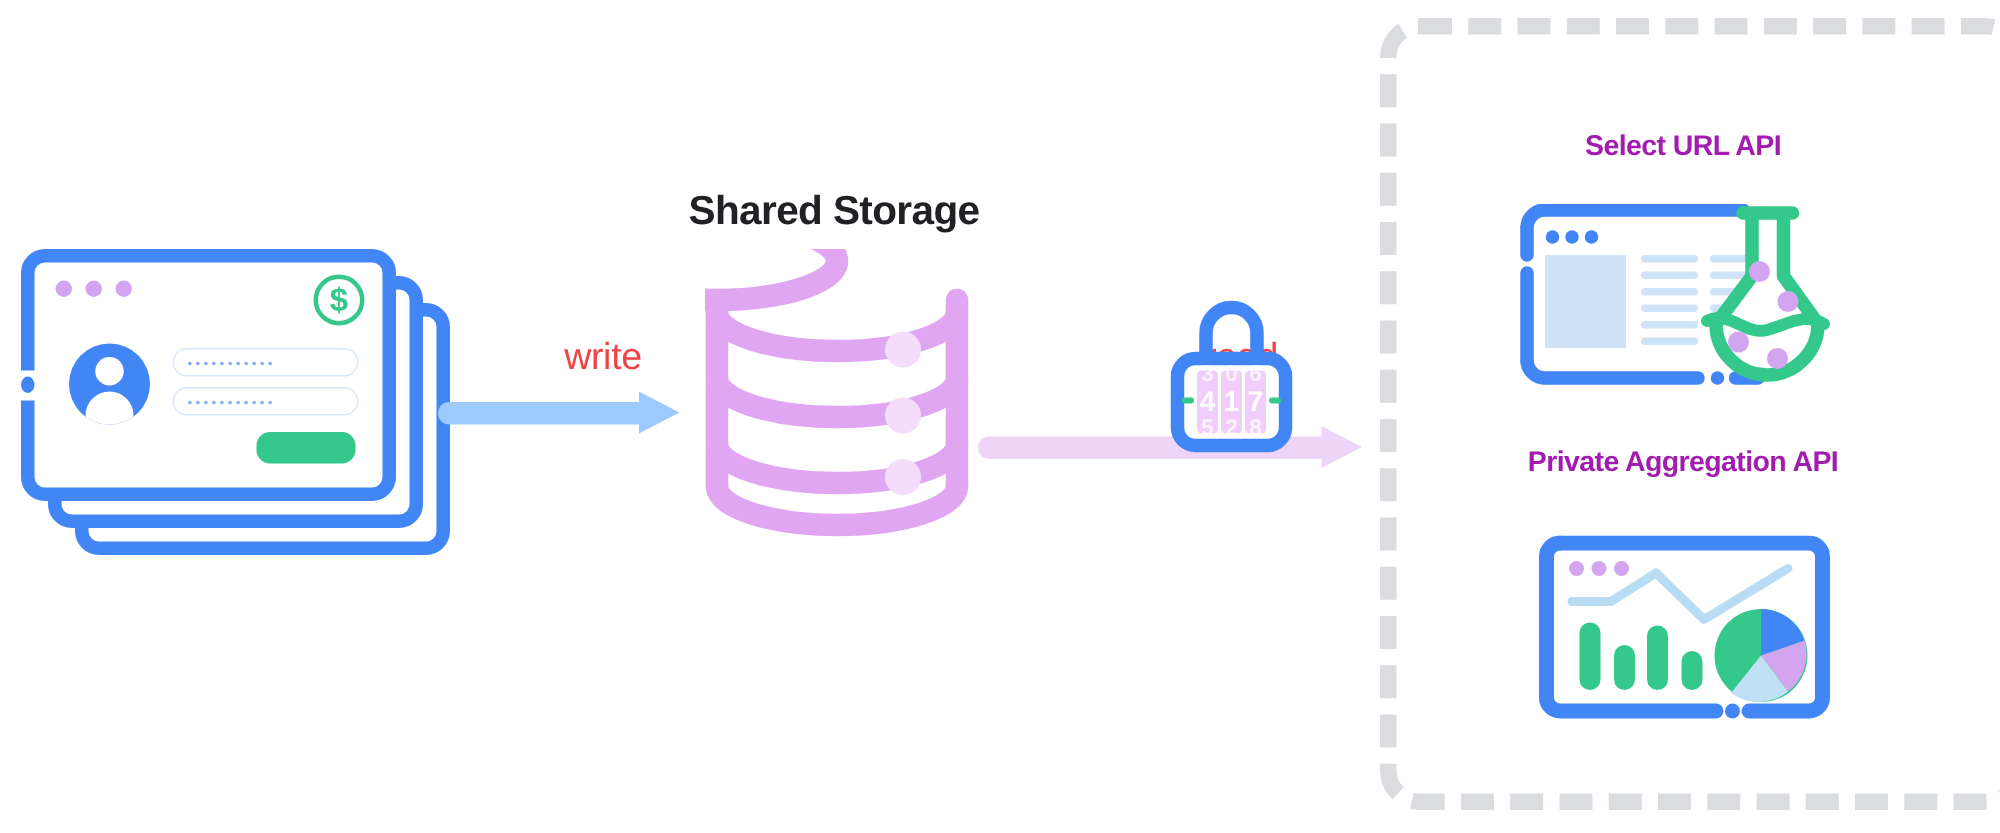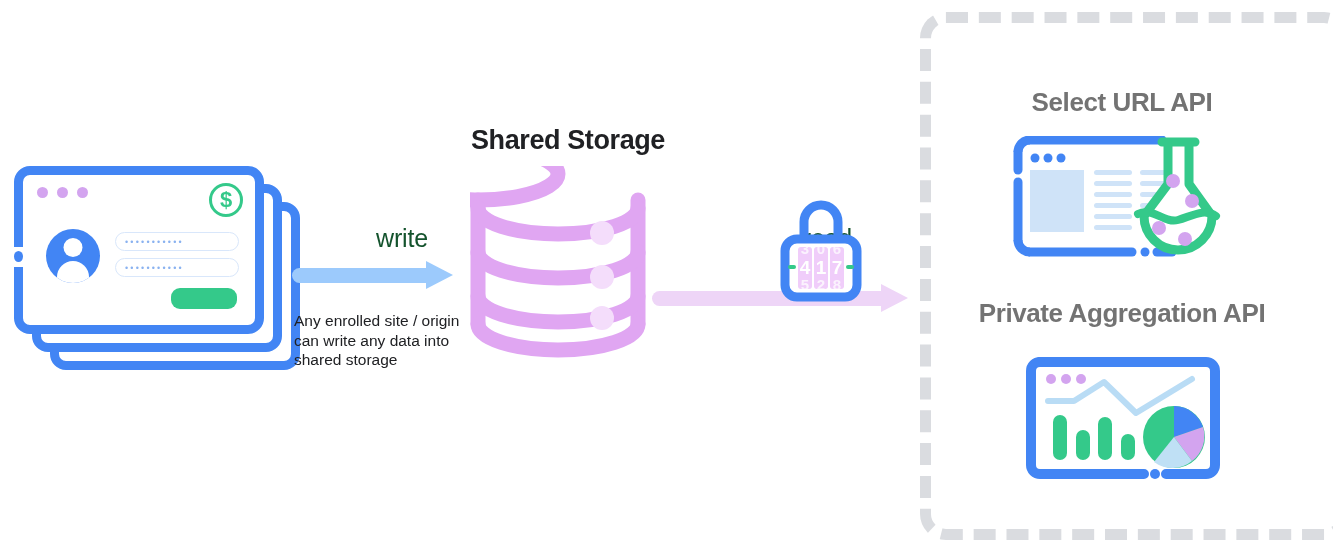--- a/index.html
+++ b/index.html
@@ -82,41 +82,41 @@
   #input-field-2 { top: 83px; }
 
   #submit-button {
     position: absolute; left: 148px; top: 113px;
     width: 66px; height: 21px; border-radius: 9px; background: #34c98a;
   }
 
   
   #write-group { position: absolute; left: 292px; top: 224px; width: 180px; }
   .arrow-label {
-    text-align: center; font-size: 25px; color: #14532d;
+    text-align: center; font-size: 25px; color: #ef4444;
     font-family: "Liberation Sans", sans-serif; letter-spacing: -0.2px; padding-left: 40px;
   }
   .arrow-shape { position: relative; height: 28px; margin-top: 8px; }
   .arrow-bar { position: absolute; left: 0; top: 7px; height: 15px; border-radius: 8px; }
   .arrow-head {
     position: absolute; top: 0; width: 0; height: 0;
     border-top: 14px solid transparent; border-bottom: 14px solid transparent;
   }
   #write-bar { width: 145px; background: #9ccafc; }
   #write-head { left: 134px; border-left: 27px solid #9ccafc; }
 
   .caption {
     font-size: 15.5px; line-height: 19.5px; color: #202124;
     font-family: "Liberation Sans", sans-serif;
   }
   #write-caption { position: absolute; left: 294px; top: 311px; width: 175px; }
 
   
   #storage-title {
-    position: absolute; left: 448px; top: 125px; width: 240px;
+    position: absolute; left: 436px; top: 125px; width: 240px;
     text-align: center; font-size: 27px; font-weight: bold; color: #202124;
     letter-spacing: -0.4px;
   }
   #db-group { position: absolute; left: 470px; top: 166px; width: 176px; height: 192px; }
   .db-svg { display: block; }
 
   
   #read-group { position: absolute; left: 652px; top: 224px; width: 268px; }
   #read-label { position: absolute; left: 0; top: 0; width: 160px; text-align: right; font-size: 25px; }
   #read-arrow-shape { position: absolute; left: 0; top: 52px; height: 28px; width: 268px; }
@@ -130,21 +130,21 @@
   #dashed-panel {
     position: absolute; left: 920px; top: 12px;
     width: 430px; height: 528px;
     border: 11px dashed #dadce0;
     border-radius: 26px;
     box-sizing: border-box;
   }
 
   .api-title {
     position: absolute; width: 380px; text-align: center;
-    font-size: 26px; font-weight: bold; color: #737373; letter-spacing: -0.4px;
+    font-size: 19px; font-weight: bold; color: #a21caf; letter-spacing: -0.4px;
   }
   #select-url-title { left: 932px; top: 87px; }
   #private-agg-title { left: 932px; top: 298px; }
 
   #select-url-icon { position: absolute; left: 1012px; top: 136px; width: 222px; height: 122px; }
   #private-agg-icon { position: absolute; left: 1026px; top: 357px; width: 194px; height: 126px; }
 </style>
 </head>
 <body>
 
@@ -179,21 +179,20 @@
     </div>
   </div>
 
   <div id="write-group">
     <div class="arrow-label">write</div>
     <div class="arrow-shape">
       <div id="write-bar" class="arrow-bar"></div>
       <div id="write-head" class="arrow-head"></div>
     </div>
   </div>
-  <div id="write-caption" class="caption">Any enrolled site / origin can write any data into shared storage</div>
 
   <div id="storage-title">Shared Storage</div>
 
   <div id="db-group">
     <svg class="db-svg" width="176" height="192" viewBox="0 0 176 192" fill="none">
 
       <path d="M 88 8 A 80 26 0 1 0 88 8.01" stroke="#e0a6f2" stroke-width="15" fill="none" stroke-linecap="round"></path>
 
       <path d="M 8 34 L 8 158" stroke="#e0a6f2" stroke-width="15" stroke-linecap="round" fill="none"></path>
       <path d="M 168 34 L 168 158" stroke="#e0a6f2" stroke-width="15" stroke-linecap="round" fill="none"></path>

